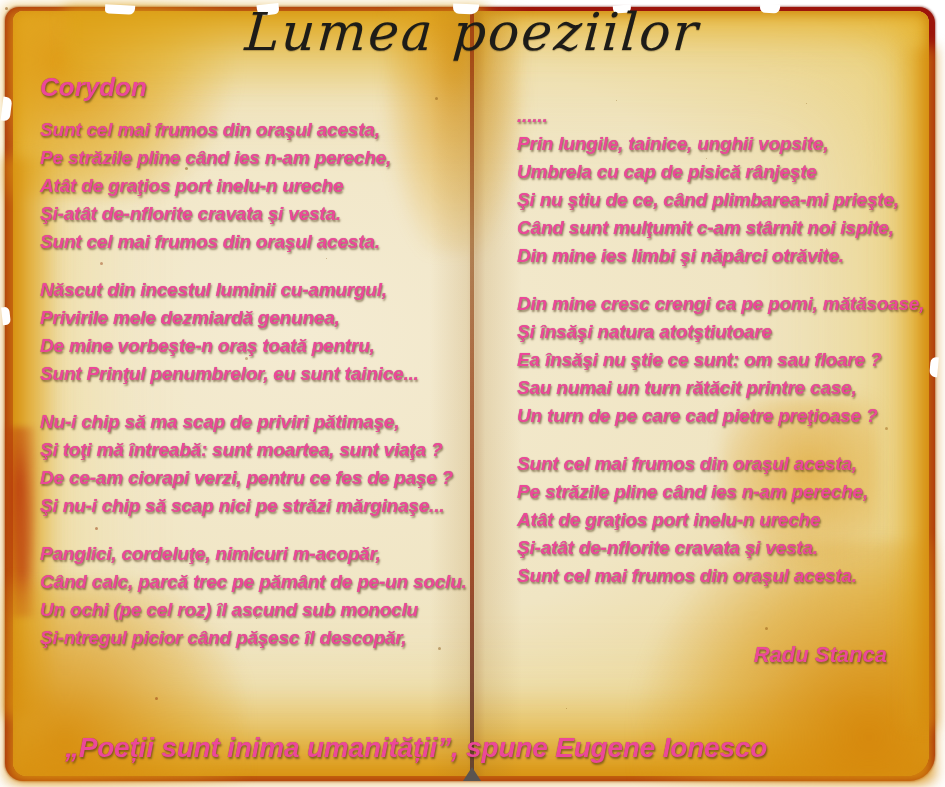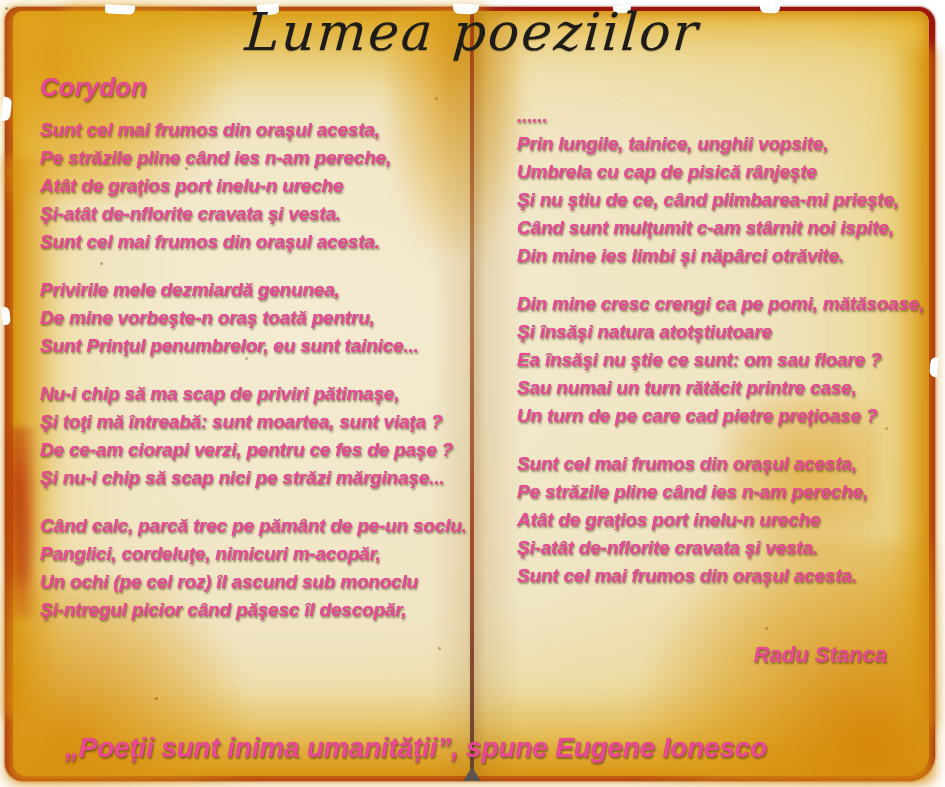--- a/index.html
+++ b/index.html
@@ -126,33 +126,34 @@
 
   <div class="col-left poem-text">
     <div class="stanza">
         <div class="line">Sunt cel mai frumos din oraşul acesta,</div>
         <div class="line">Pe străzile pline când ies n-am pereche,</div>
         <div class="line">Atât de graţios port inelu-n ureche</div>
         <div class="line">Şi-atât de-nflorite cravata şi vesta.</div>
         <div class="line">Sunt cel mai frumos din oraşul acesta.</div>
       </div>
     <div class="stanza">
+        <div class="line">Născut din incestul luminii cu-amurgul,</div>
         <div class="line">Privirile mele dezmiardă genunea,</div>
         <div class="line">De mine vorbeşte-n oraş toată pentru,</div>
         <div class="line">Sunt Prinţul penumbrelor, eu sunt tainice...</div>
       </div>
     <div class="stanza">
         <div class="line">Nu-i chip să ma scap de priviri pătimaşe,</div>
         <div class="line">Şi toţi mă întreabă: sunt moartea, sunt viaţa ?</div>
         <div class="line">De ce-am ciorapi verzi, pentru ce fes de paşe ?</div>
         <div class="line">Şi nu-i chip să scap nici pe străzi mărginaşe...</div>
       </div>
     <div class="stanza">
+        <div class="line">Panglici, cordeluţe, nimicuri m-acopăr,</div>
         <div class="line">Când calc, parcă trec pe pământ de pe-un soclu.</div>
-        <div class="line">Panglici, cordeluţe, nimicuri m-acopăr,</div>
         <div class="line">Un ochi (pe cel roz) îl ascund sub monoclu</div>
         <div class="line">Şi-ntregul picior când păşesc îl descopăr,</div>
       </div>
   </div>
 
   <div class="col-right poem-text">
     <div class="stanza">
         <div class="line">......</div>
         <div class="line">Prin lungile, tainice, unghii vopsite,</div>
         <div class="line">Umbrela cu cap de pisică rânjeşte</div>

